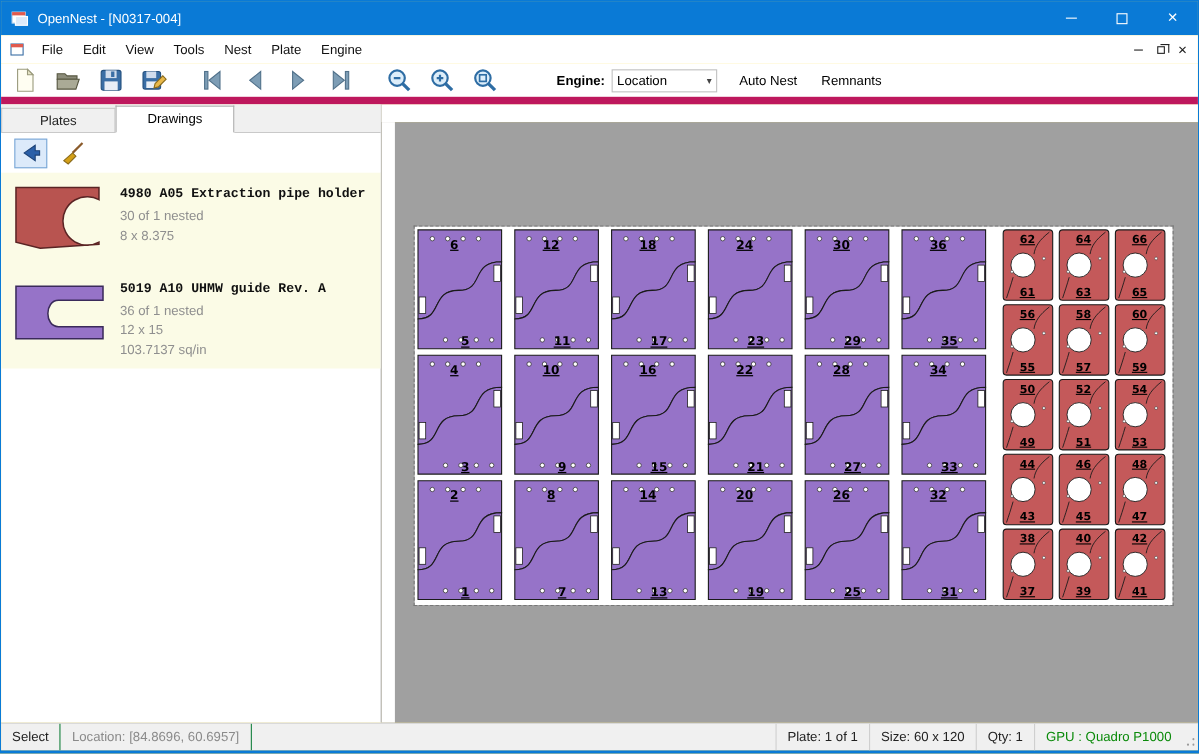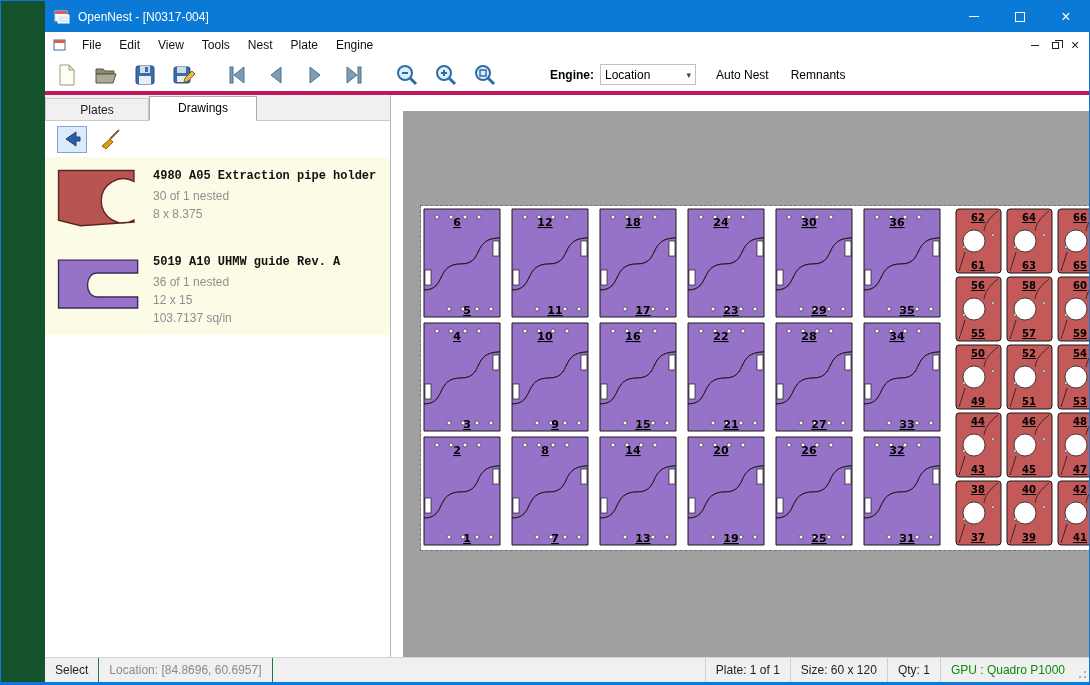--- a/index.html
+++ b/index.html
@@ -1,19 +1,19 @@
 <!DOCTYPE html>
 <html><head>
 <meta charset="utf-8">
 <style>
   * { box-sizing: border-box; }
   html,body { margin:0; padding:0; width:1090px; height:685px; overflow:hidden;
               font-family:"Liberation Sans", sans-serif; }
   .window { position:absolute; inset:0; display:flex; flex-direction:column;
-            border:1px solid #0a7ad6; border-bottom-width:3px; background:#14532d;padding-left:44px; }
+            border:1px solid #0a7ad6; border-bottom-width:3px; background:#fde047; }
 
   
   .titlebar { height:31px; flex:none; background:#0a7ad6; display:flex; align-items:center; color:#fff; }
   .titlebar .app-icon { margin:0 8px 0 9px; display:flex; }
   .titlebar .title { font-size:12px; }
   .tb-controls { margin-left:auto; display:flex; height:100%; }
   .tb-btn { width:46px; height:100%; display:flex; align-items:center; justify-content:center; color:#fff; cursor:default; }
   .glyph-min { width:10px; height:1px; background:#fff; display:block; }
   .glyph-max { width:10px; height:10px; border:1px solid #fff; display:block; }
   .glyph-close { font-size:16px; line-height:1; }
@@ -23,21 +23,21 @@
   .mdi-icon { margin:0 6px 0 8px; display:flex; }
   .menu-item { padding:4px 9px; cursor:default; }
   .mdi-controls { margin-left:auto; display:flex; align-items:center; margin-right:4px; }
   .mdi-btn { width:20px; height:18px; display:flex; align-items:center; justify-content:center; color:#222; font-size:11px; }
   .g-min { width:8px; height:1px; background:#222; display:block; }
   .g-restore { width:7px; height:7px; border:1px solid #222; display:block; position:relative; background:#fff; }
   .g-restore:before { content:""; position:absolute; left:2px; top:-3px; width:7px; height:7px; border:1px solid #222; border-bottom:none; border-left:none; }
   .g-close { font-size:14px; line-height:1; }
 
   
-  .toolbar { height:37px; flex:none; background:#fff; border-bottom:4px solid #be185d;
+  .toolbar { height:37px; flex:none; background:#fff; border-bottom:7px solid #be185d;
              display:flex; align-items:center; padding-left:8px; }
   .tool-btn { width:28px; height:28px; display:flex; align-items:center; justify-content:center; margin-right:11px; border:1px solid transparent; }
   .tool-gap { width:14px; flex:none; }
   .engine-label { font-size:12px; font-weight:bold; margin:0 6px 0 40px; }
   .engine-select { width:96px; height:21px; border:1px solid #c0c0c0; background:#fff; font-size:12px;
                    display:flex; align-items:center; padding:0 4px; position:relative; }
   .engine-select .arrow { margin-left:auto; font-size:9px; color:#444; }
   .flat-label { font-size:12px; margin-left:18px; padding:4px 2px; cursor:default; }
 
   

